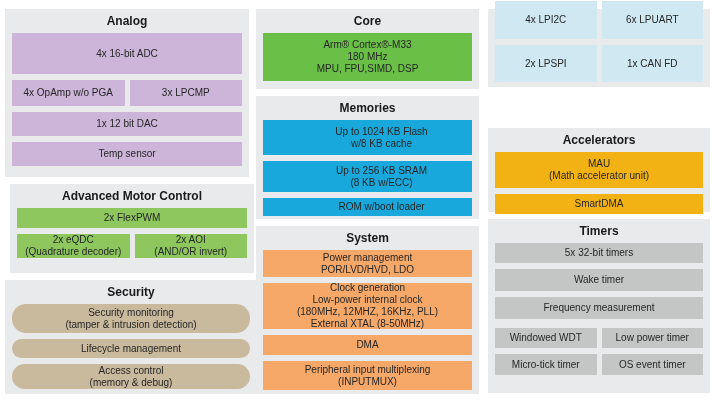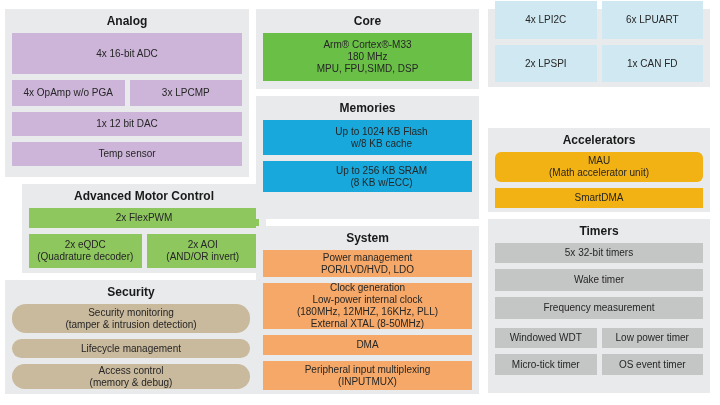--- a/index.html
+++ b/index.html
@@ -48,25 +48,25 @@
       <div class="block c-purple" style="height:41px;">4x 16-bit ADC</div>
       <div class="row" style="height:26px;border-radius:9px;">
         <div class="block c-purple">4x OpAmp w/o PGA</div>
         <div class="block c-purple">3x LPCMP</div>
       </div>
       <div class="block c-purple" style="height:24px;">1x 12 bit DAC</div>
       <div class="block c-purple" style="height:24px;">Temp sensor</div>
     </div>
   </section>
 
-  <section class="panel" style="left:22px; top:184px; width:244px; height:89px;">
+  <section class="panel" style="left:10px; top:184px; width:244px; height:89px;">
     <h2 class="panel-title">Advanced Motor Control</h2>
     <div class="blocks">
       <div class="block c-amcgreen" style="height:20px;">2x FlexPWM</div>
-      <div class="row" style="height:34px;">
+      <div class="row" style="height:24px;">
         <div class="block c-amcgreen">2x eQDC
 (Quadrature decoder)</div>
         <div class="block c-amcgreen">2x AOI
 (AND/OR invert)</div>
       </div>
     </div>
   </section>
 
   <section class="panel" style="left:5px; top:280px; width:252px; height:114px;">
     <h2 class="panel-title">Security</h2>
@@ -88,20 +88,21 @@
     </div>
   </section>
 
   <section class="panel" style="left:256px; top:96px; width:223px; height:123px;">
     <h2 class="panel-title">Memories</h2>
     <div class="blocks">
       <div class="block c-blue" style="height:35px;">Up to 1024 KB Flash
 w/8 KB cache</div>
       <div class="block c-blue" style="height:31px;">Up to 256 KB SRAM
 (8 KB w/ECC)</div>
+      <div class="block c-blue" style="height:18px;">ROM w/boot loader</div>
     </div>
   </section>
 
   <section class="panel" style="left:256px; top:226px; width:223px; height:168px;">
     <h2 class="panel-title">System</h2>
     <div class="blocks">
       <div class="block c-orange" style="height:27px;">Power management
 POR/LVD/HVD, LDO</div>
       <div class="block c-orange" style="height:46px;">Clock generation
 Low-power internal clock
@@ -123,21 +124,21 @@
       <div class="row" style="height:37px;">
         <div class="block c-lightblue">2x LPSPI</div>
         <div class="block c-lightblue">1x CAN FD</div>
       </div>
     </div>
   </section>
 
   <section class="panel" style="left:488px; top:128px; width:222px; height:84px;">
     <h2 class="panel-title">Accelerators</h2>
     <div class="blocks">
-      <div class="block c-amber" style="height:30px;border-radius:6px;">MAU
+      <div class="block c-amber" style="height:36px;">MAU
 (Math accelerator unit)</div>
       <div class="block c-amber" style="height:20px;">SmartDMA</div>
     </div>
   </section>
 
   <section class="panel" style="left:488px; top:219px; width:222px; height:174px;">
     <h2 class="panel-title">Timers</h2>
     <div class="blocks">
       <div class="block c-gray" style="height:20px;">5x 32-bit timers</div>
       <div class="block c-gray" style="height:22px;">Wake timer</div>

